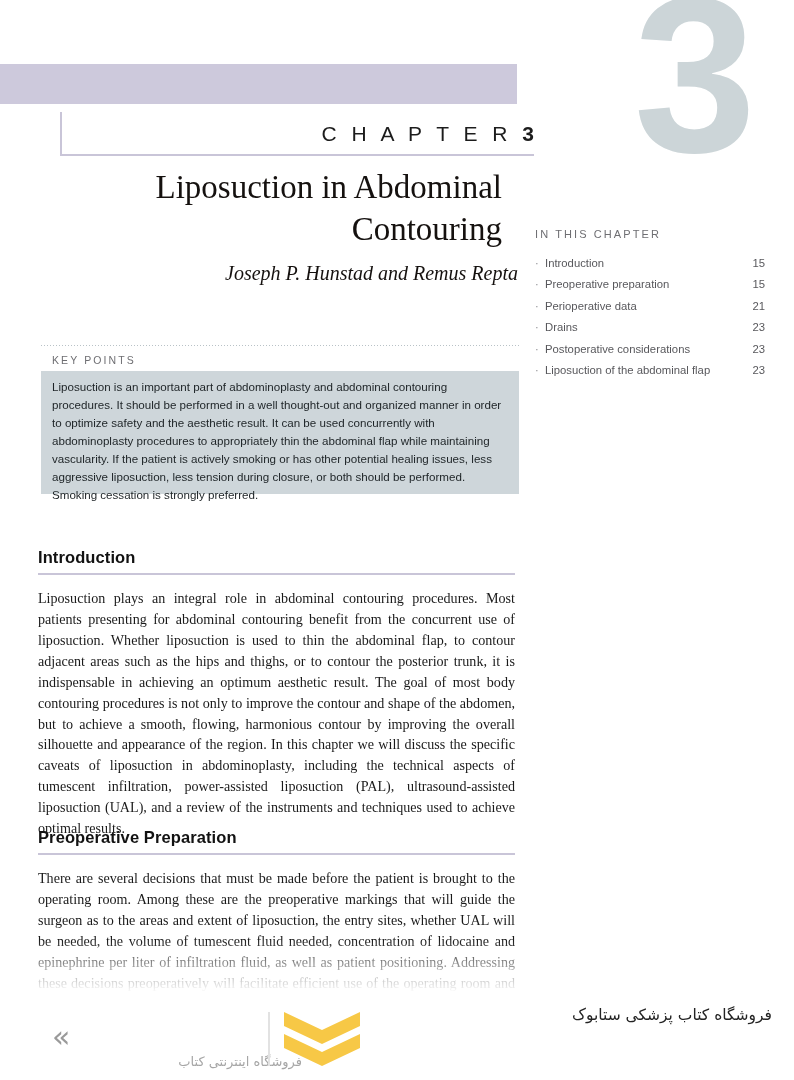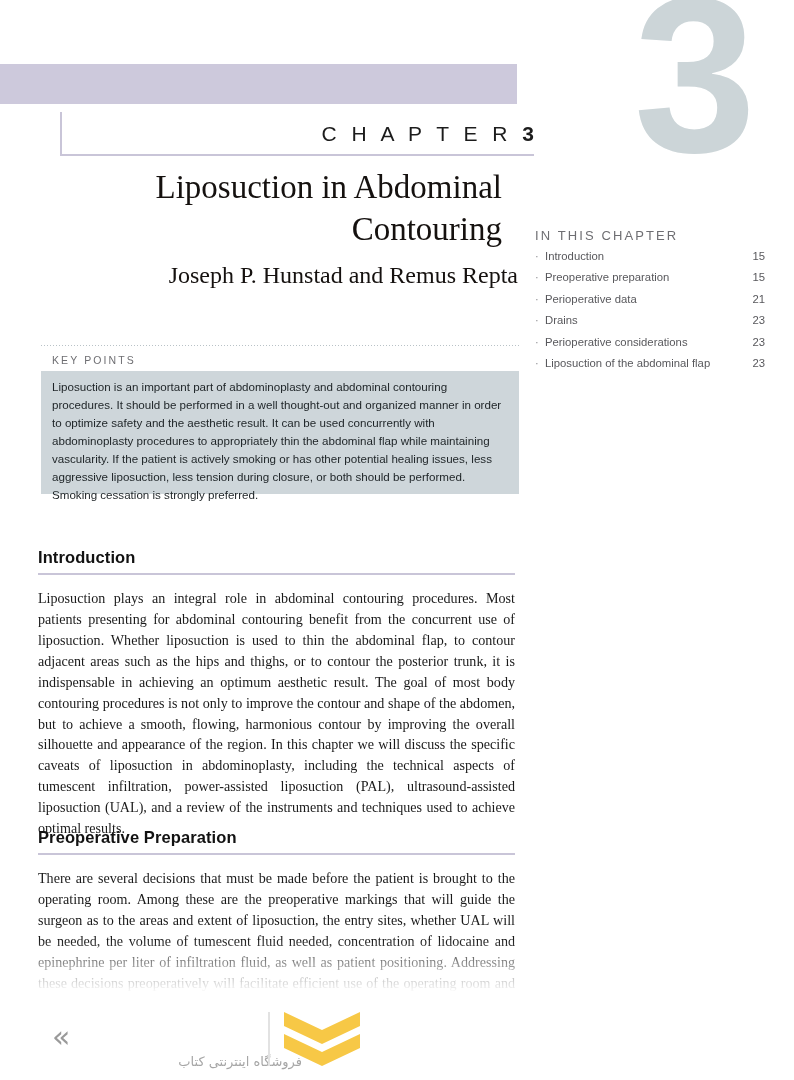--- a/index.html
+++ b/index.html
@@ -109,38 +109,39 @@
     font-weight: 400;
     z-index: 3;
   }
   #chapter-authors {
     position: absolute;
     left: 60px;
     top: 262px;
     width: 458px;
     text-align: right;
     font-family: "Liberation Serif", serif;
-    font-size: 24px;
+    font-style: italic;
+    font-size: 20px;
     color: #15110f;
     z-index: 3;
   }
 
   
   #toc {
     position: absolute;
     left: 535px;
     top: 228px;
     width: 230px;
     z-index: 5;
   }
   #toc-heading {
-    font-size: 13px;
+    font-size: 11px;
     letter-spacing: 2.1px;
     color: #6e6e72;
-    margin-bottom: 7px;
+    margin-bottom: 17px;
     font-weight: 400;
   }
   .toc-item {
     display: flex;
     align-items: baseline;
     font-size: 11.3px;
     color: #58585c;
     margin-bottom: 8.4px;
     line-height: 1.15;
   }
@@ -374,21 +375,21 @@
       <span class="toc-label">Perioperative data</span>
       <span class="toc-page">21</span>
     </div>
     <div class="toc-item">
       <span class="toc-bullet">·</span>
       <span class="toc-label">Drains</span>
       <span class="toc-page">23</span>
     </div>
     <div class="toc-item">
       <span class="toc-bullet">·</span>
-      <span class="toc-label">Perioperative considerations</span>
+      <span class="toc-label">Postoperative considerations</span>
       <span class="toc-page">23</span>
     </div>
     <div class="toc-item">
       <span class="toc-bullet">·</span>
       <span class="toc-label">Liposuction of the abdominal flap</span>
       <span class="toc-page">23</span>
     </div>
   </div>
 
   <div id="keypoints-rule"></div>
@@ -421,14 +422,15 @@
     <div id="logo-divider"></div>
     <div id="logo-badge">
       <svg viewBox="0 0 84 62" width="84" height="62" aria-hidden="true">
         <path d="M4 2 L42 20 L80 2 L80 16 L42 34 L4 16 Z" fill="#f7c846"></path>
         <path d="M4 24 L42 42 L80 24 L80 38 L42 56 L4 38 Z" fill="#f7c846"></path>
       </svg>
     </div>
   </div>
 
   <div id="footer-right">
+    <div id="footer-tagline">فروشگاه کتاب پزشکی ستابوک</div>
   </div>
 </div>
 
 </body></html>

